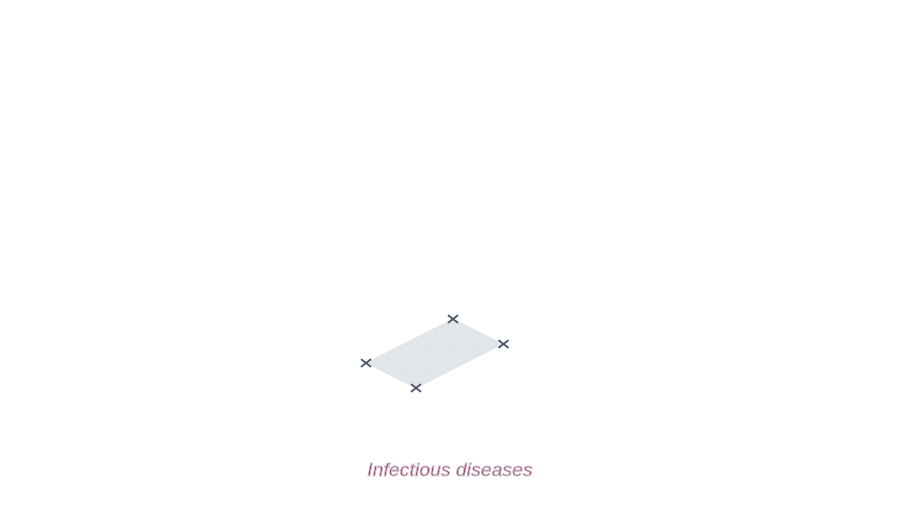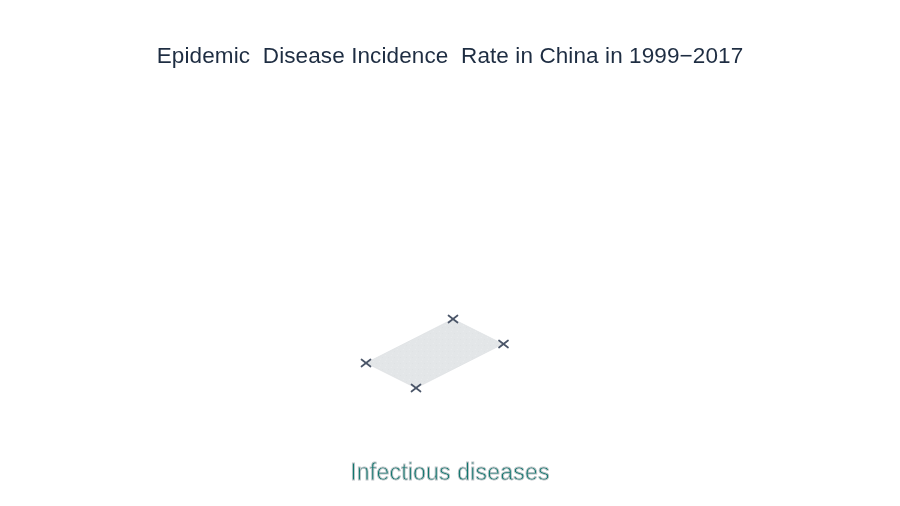--- a/index.html
+++ b/index.html
@@ -53,35 +53,35 @@
     display: block;
   }
 
   
   .axis-label {
     position: absolute;
     left: 0;
     top: 459px;
     width: 900px;
     text-align: center;
-    font-size: 23px;
+    font-size: 19px;
     font-weight: 400;
     letter-spacing: 0.2px;
-    color: #0f766e;
+    color: #be185d;
     -webkit-text-stroke: 0.85px #c2c6c9;
     white-space: pre;
     font-family: "Liberation Sans", sans-serif;
+    font-style: italic;
   }
 </style>
 </head>
 <body>
 
 <div id="canvas">
 
-  <div class="chart-title">Epidemic  Disease Incidence  Rate in China in 1999−2017</div>
 
   <div class="scene">
     <svg width="900" height="506" viewBox="0 0 900 506">
       <defs>
         <pattern id="speckle" width="6" height="6" patternUnits="userSpaceOnUse">
           <rect width="6" height="6" fill="#e3e6e8"></rect>
           <circle cx="1.2" cy="1.4" r="0.42" fill="#f3f5f6"></circle>
           <circle cx="4.4" cy="3.6" r="0.4" fill="#d8dcdf"></circle>
           <circle cx="2.6" cy="5.1" r="0.34" fill="#f1f3f4"></circle>
         </pattern>

